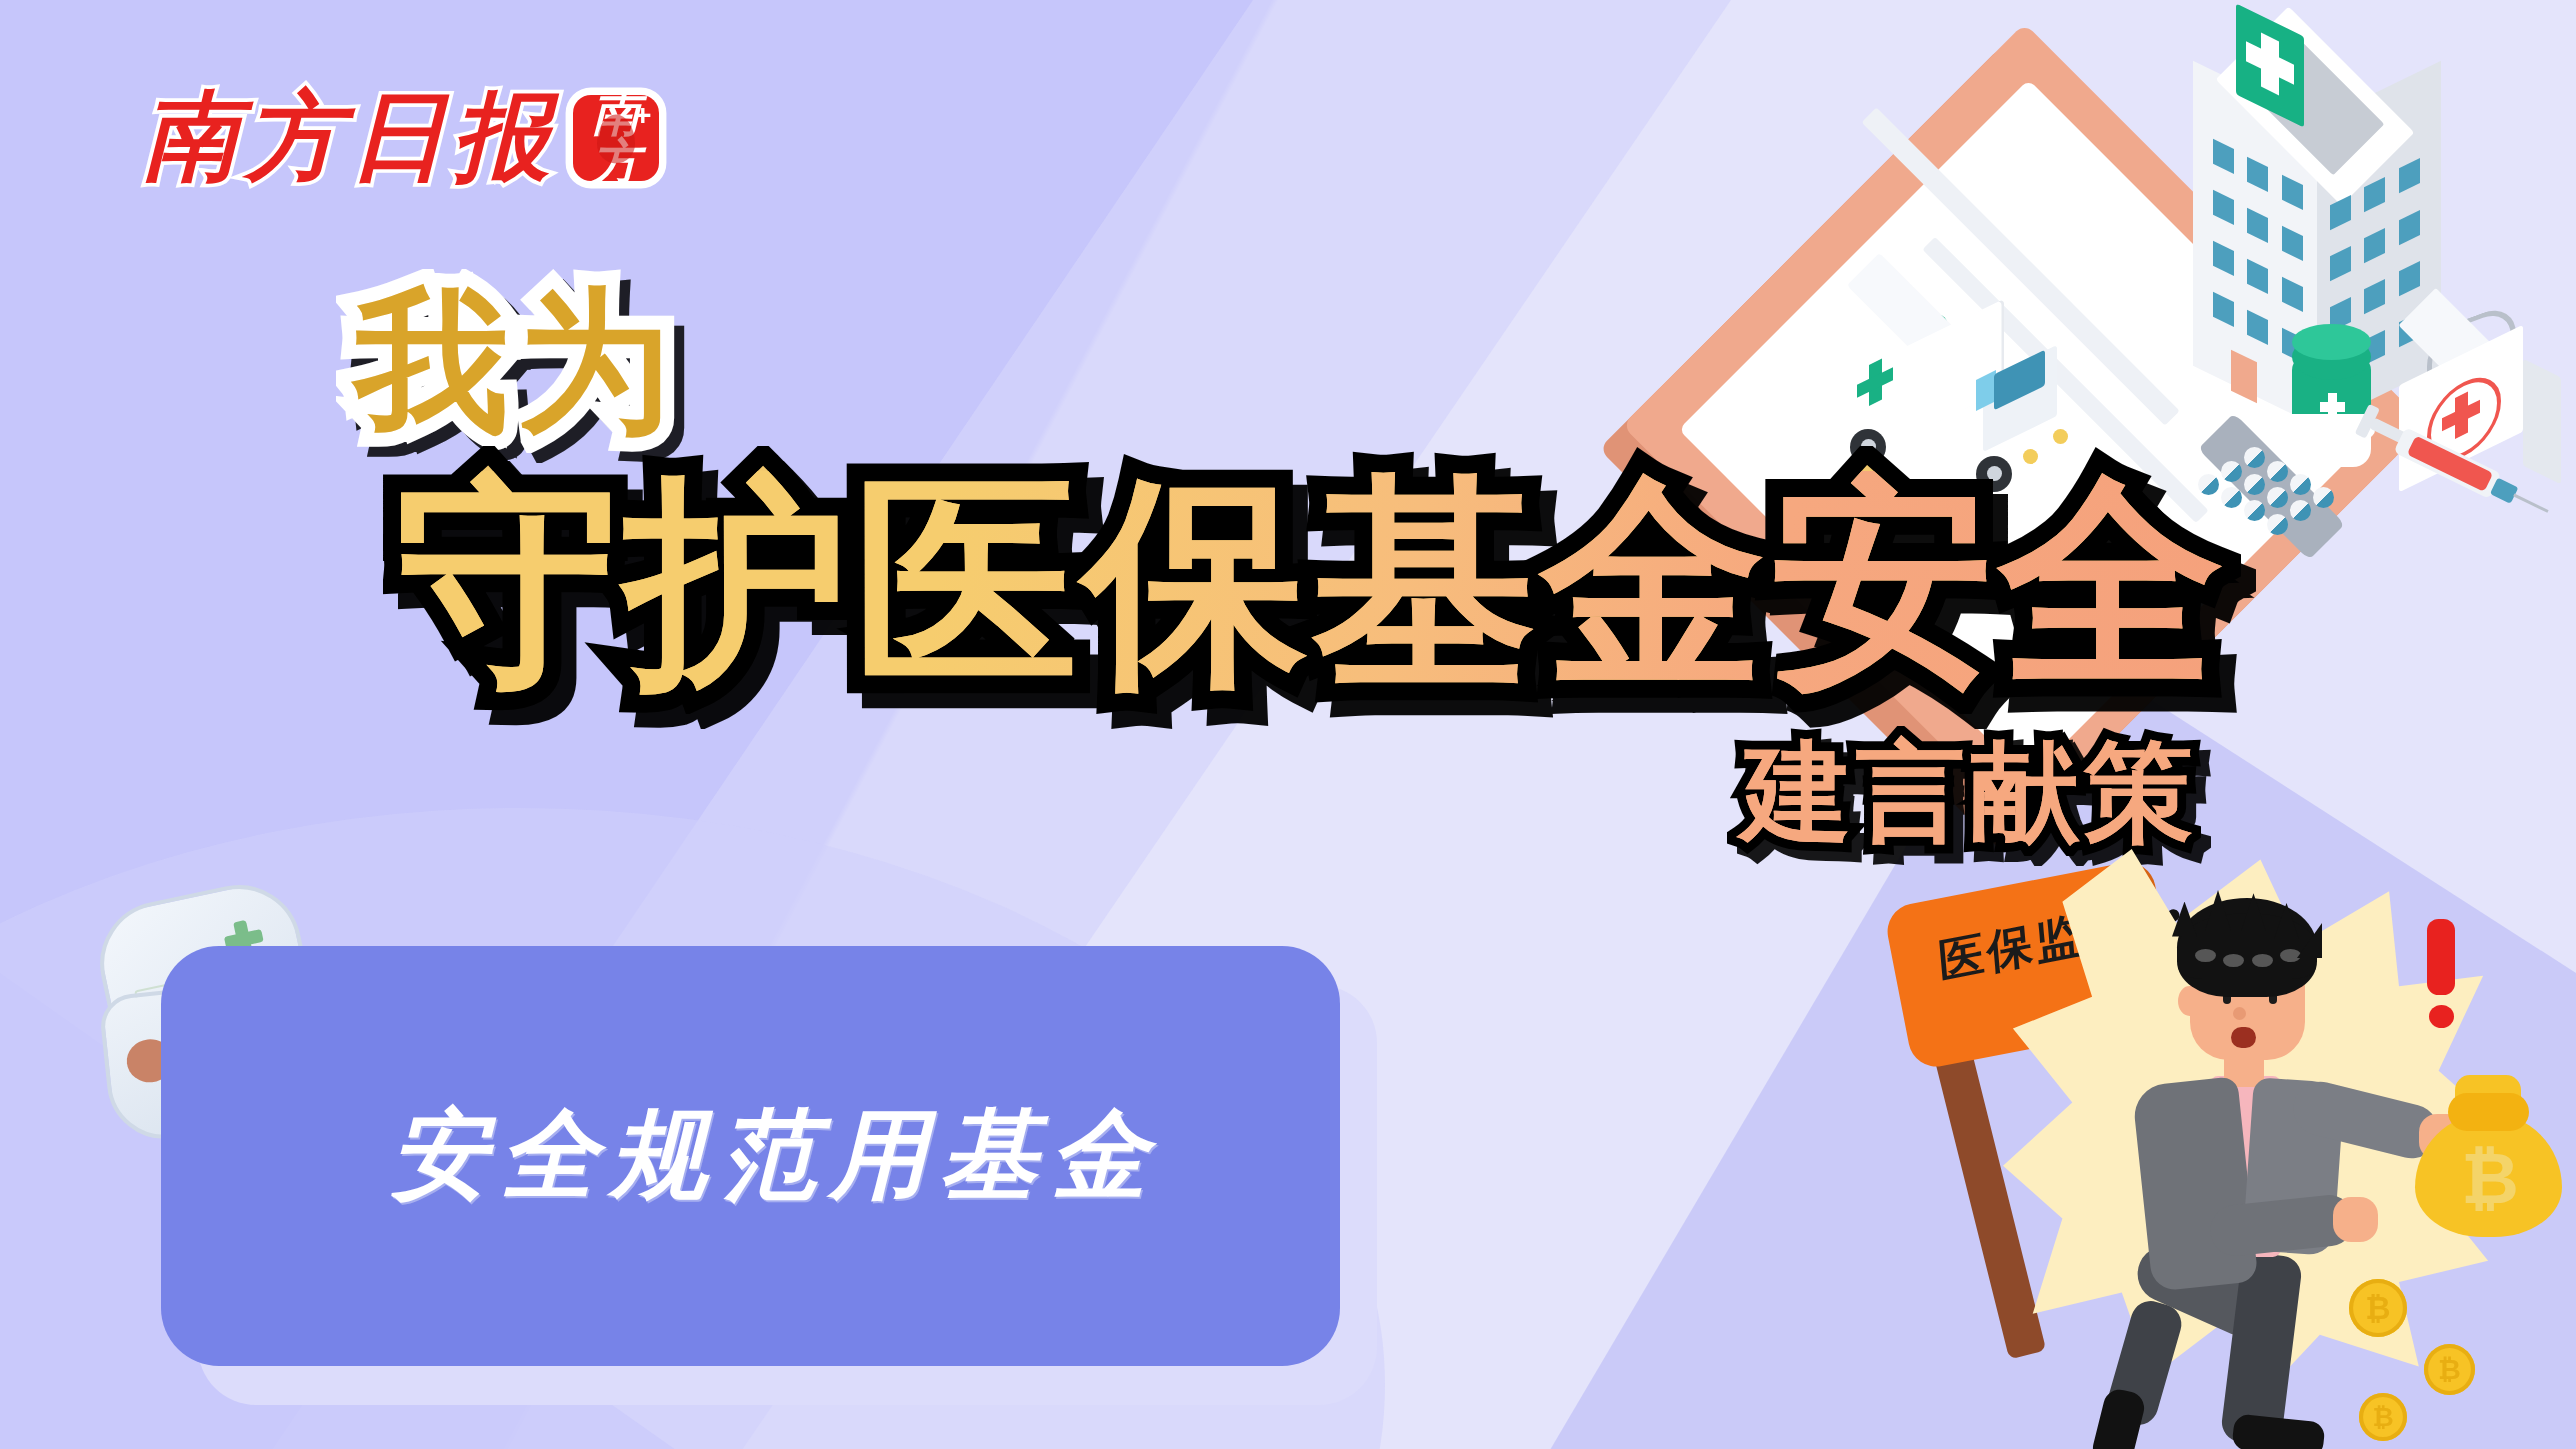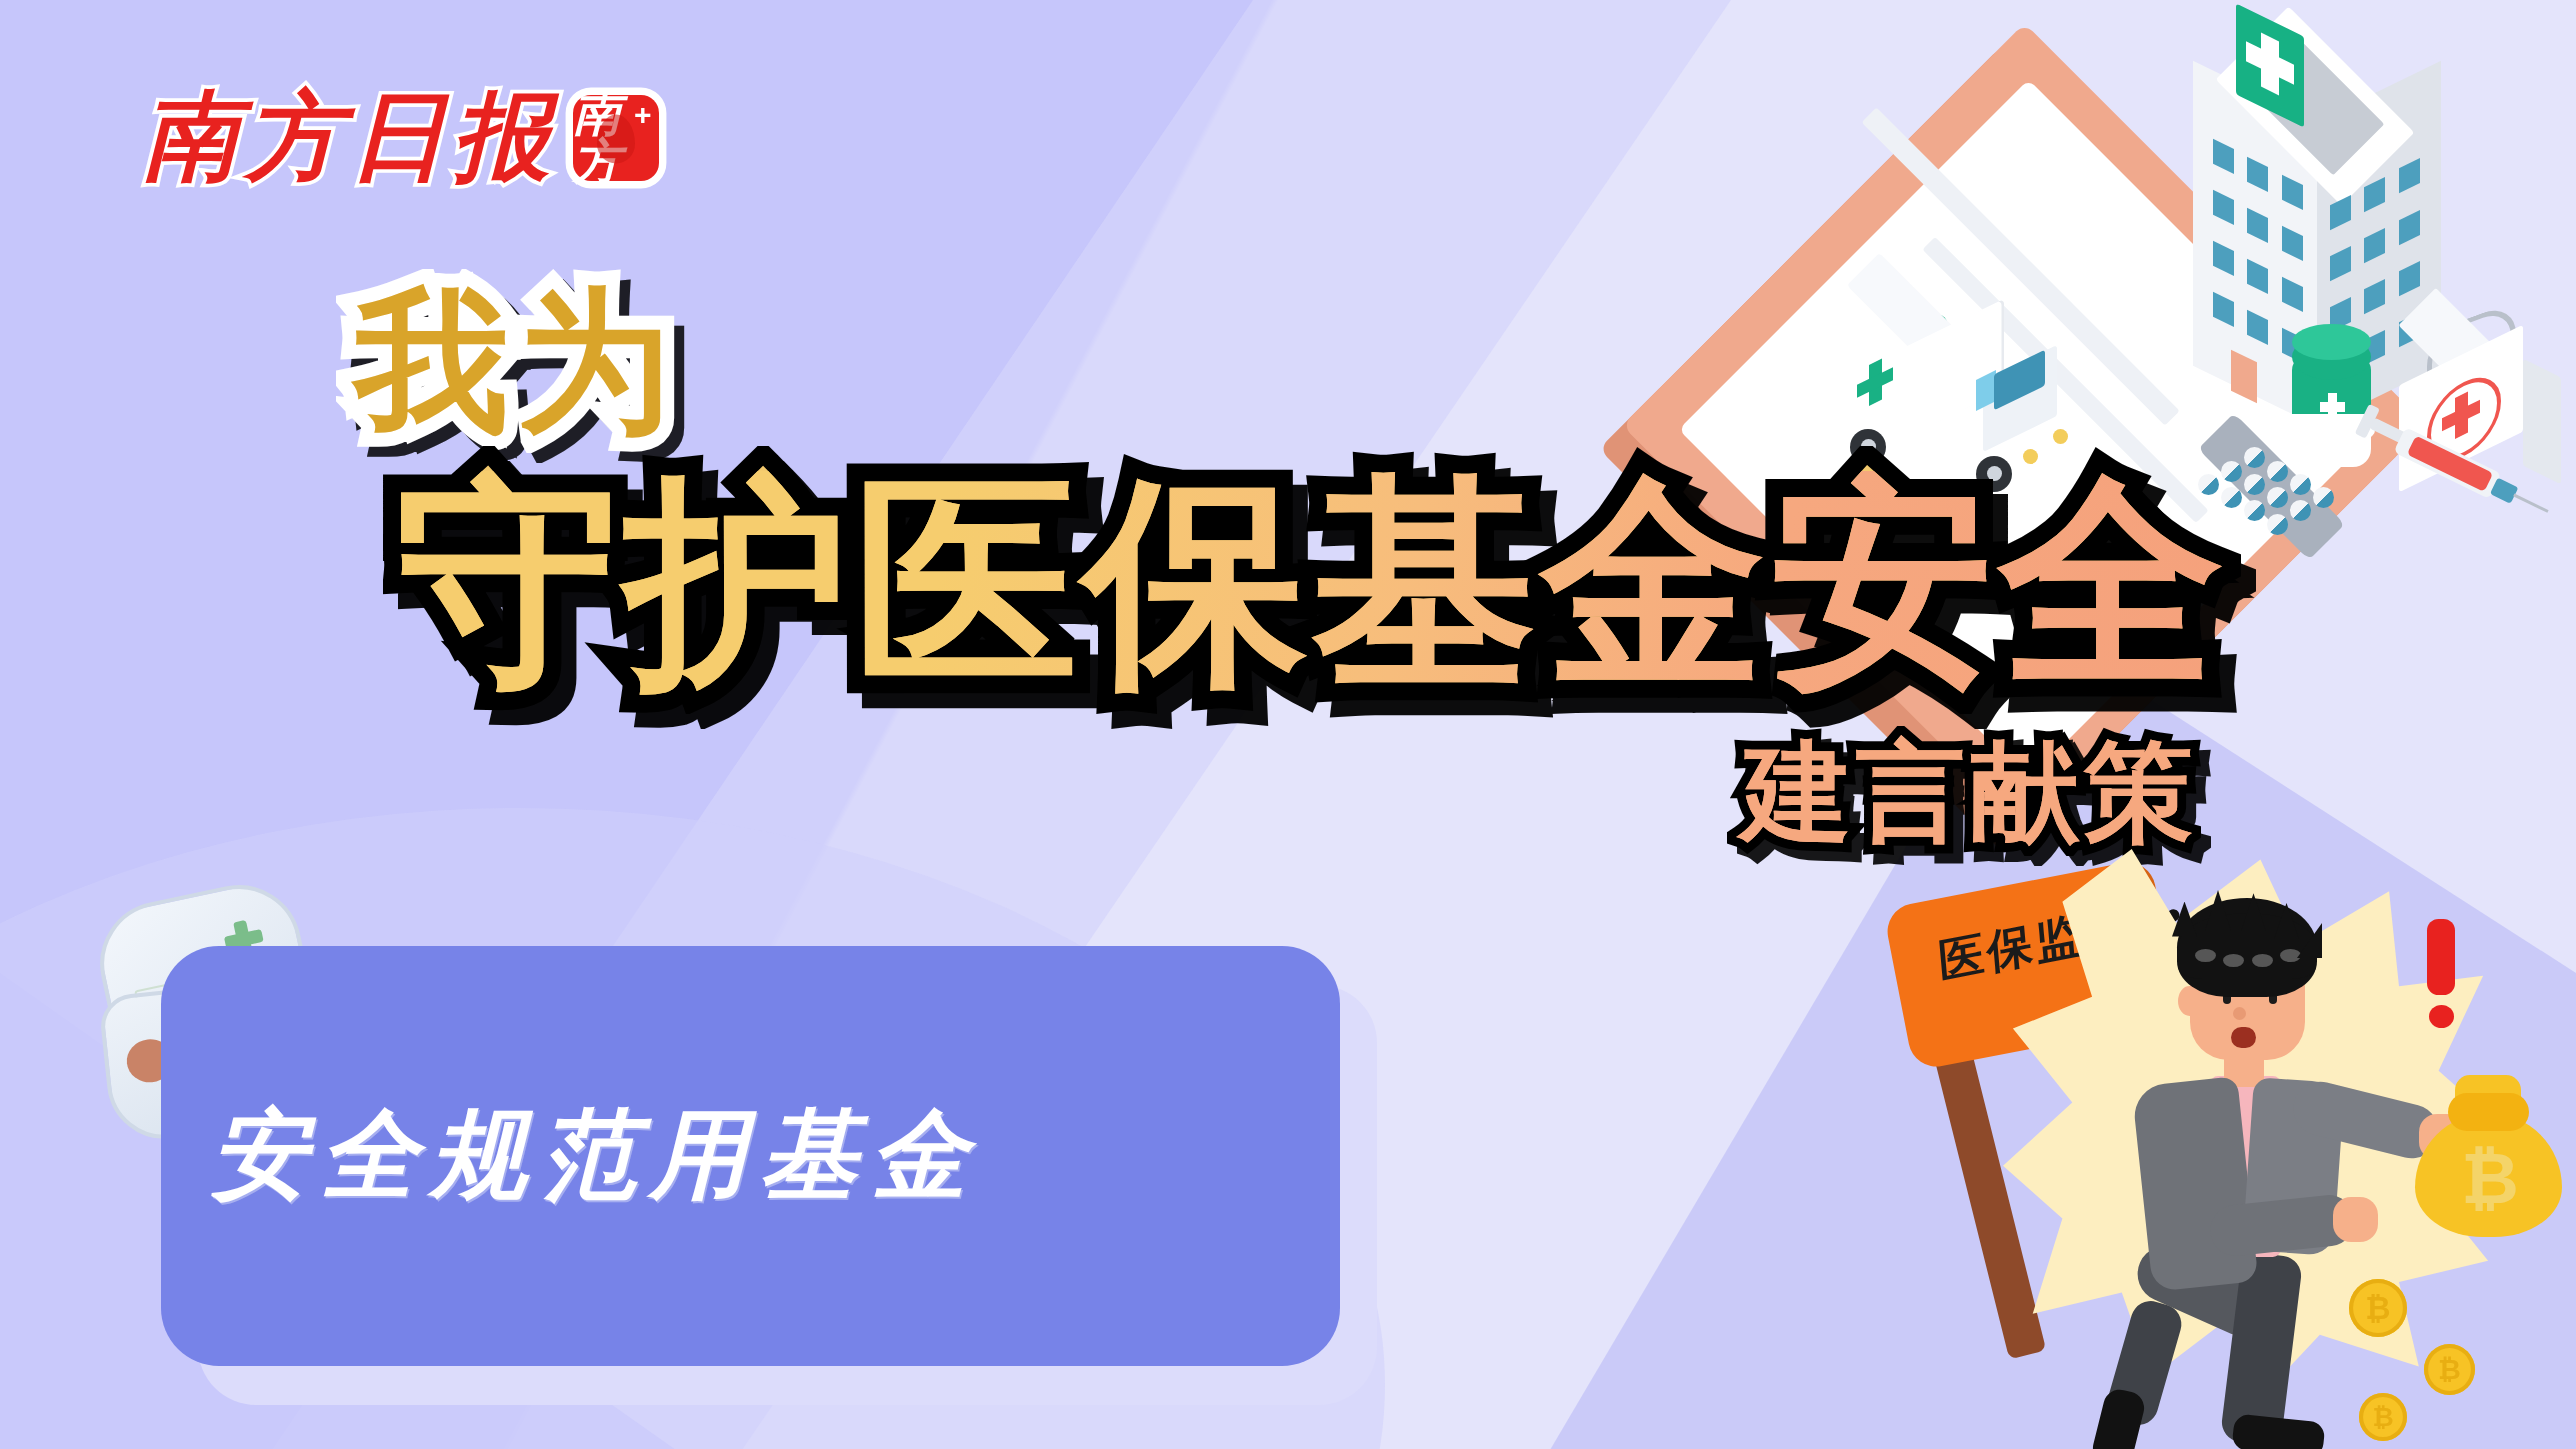--- a/index.html
+++ b/index.html
@@ -3,20 +3,21 @@
 <meta charset="utf-8">
 <style>
   html,body{margin:0;padding:0;background:#fff;}
   body{font-family:"Liberation Sans","DejaVu Sans",sans-serif;}
 
   #poster{
     position:relative;
     width:2576px;height:1450px;
     overflow:hidden;
     background:#c6c6fb;
+    text-align:center;
   }
 
   
   .bg-layer{position:absolute;inset:0;}
   .bg-base{background:#c6c6fb;}
   .bg-diag-light{
     position:absolute;left:0;top:0;width:100%;height:100%;
     background:
       linear-gradient(118deg, rgba(0,0,0,0) 0 38%, #e4e4fb 38.2% 100%);
   }

